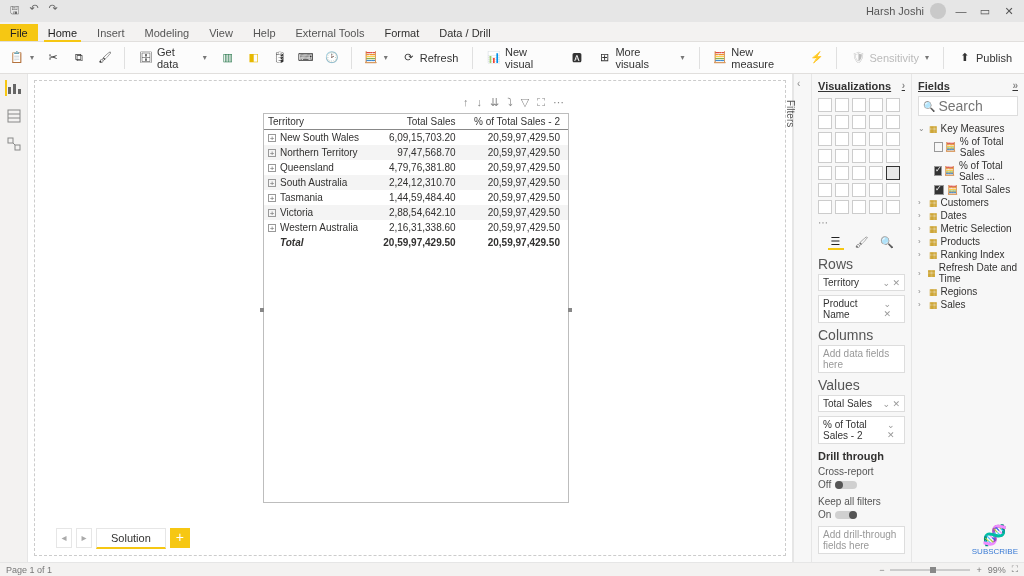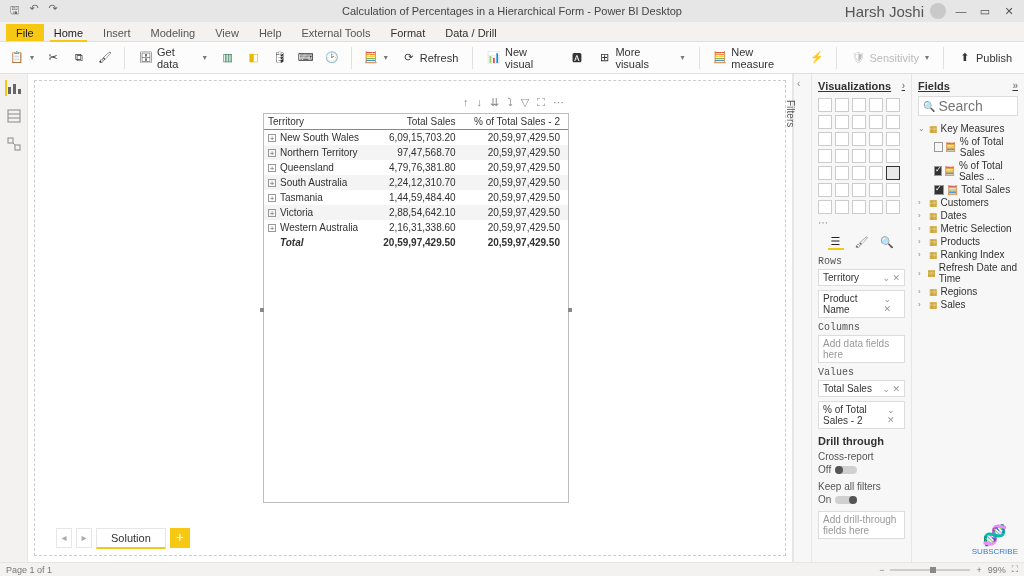--- a/index.html
+++ b/index.html
@@ -7,21 +7,21 @@
 
   
   .titlebar { height: 22px; background: #e6e6e6; display: flex; align-items: center; position: relative; }
   .titlebar .left-icons { display: flex; gap: 10px; padding-left: 10px; }
   .titlebar .doc-title { position: absolute; left: 50%; transform: translateX(-50%); font-size: 11px; color: #444; }
   .titlebar .right { position: absolute; right: 6px; display: flex; align-items: center; gap: 6px; }
   .titlebar .win-btn { width: 18px; text-align: center; color: #555; cursor: pointer; }
   .avatar { width: 16px; height: 16px; border-radius: 50%; background: #c9c9c9; display: inline-block; }
 
   
-  .menutabs { height: 20px; background: #f3f2f1; display: flex; align-items: flex-end; padding-left: 6px; gap: 0; border-bottom: 1px solid #e1dfdd; }
+  .menutabs { height: 20px; background: #f3f2f1; display: flex; align-items: flex-end; gap: 0; border-bottom: 1px solid #e1dfdd; }
   .menutabs .tab { padding: 3px 10px 2px 10px; font-size: 11px; color: #555; cursor: pointer; position: relative; }
   .menutabs .tab.file { background: #f6c713; color: #222; }
   .menutabs .tab.active { color: #222; }
   .menutabs .tab.active::after { content: ""; position: absolute; bottom: -1px; left: 6px; right: 6px; height: 2px; background: #f6c713; }
   .menutabs .tab.context { color: #323130; }
 
   
   .ribbon { height: 32px; background: #fcfcfc; border-bottom: 1px solid #e1dfdd; display: flex; align-items: center; padding: 0 6px; gap: 4px; }
   .ribbon .sep { width: 1px; height: 22px; background: #e0e0e0; margin: 0 4px; }
   .ribbon .rbtn { display: flex; align-items: center; gap: 4px; padding: 3px 6px; font-size: 11px; color: #333; cursor: pointer; border-radius: 2px; }
@@ -62,21 +62,21 @@
   
   .viz-pane { width: 100px; background: #f7f7f7; border-left: 1px solid #e6e6e6; padding: 6px 6px 0 6px; overflow: hidden; }
   .pane-title { font-size: 11px; font-weight: 600; color: #333; display:flex; justify-content:space-between; align-items:flex-start;text-decoration:underline; }
   .pane-title .coll { font-size:10px; color:#888; cursor:pointer; }
   .viz-gallery { display: flex; flex-wrap: wrap; gap: 3px; margin: 6px 0 6px 0; }
   .viz-gallery .vg { width: 14px; height: 14px; background: #fff; border: 1px solid #ccc; cursor:pointer; position:relative; }
   .viz-gallery .vg.sel { border-color:#333; background:#e8e8e8; }
   .viz-tabs { display:flex; gap:10px; justify-content:center; margin:4px 0 6px 0; }
   .viz-tabs .vt { width:16px; height:16px; display:flex; align-items:center; justify-content:center; color:#666; cursor:pointer; }
   .viz-tabs .vt.active { border-bottom:2px solid #f6c713; color:#222;}
-  .well-label { font-size: 10px; color: #555; margin: 4px 0 2px 0; font-family: Liberation Mono, monospace; }
+  .well-label { font-size: 14px; color: #555; margin: 4px 0 2px 0; }
   .field-well { background:#fff; border:1px solid #ddd; font-size:10px; padding:2px 4px; margin-bottom:4px; display:flex; justify-content:space-between; align-items:center; color:#333; min-height:16px;}
   .field-well.empty { color:#999; }
   .field-well .remove { color:#999; font-size:9px; cursor:pointer; }
   .drill-h { font-size:11px; font-weight:600; margin:6px 0 4px 0; }
   .toggle-row { font-size:10px; color:#555; margin:2px 0 6px 0; display:flex; flex-direction:column; gap:2px;}
   .toggle { display:flex; align-items:center; gap:4px; }
   .tog-track { width:22px; height:8px; background:#d0d0d0; border-radius:4px; position:relative; }
   .tog-knob { width:8px; height:8px; background:#555; border-radius:50%; position:absolute; top:0; }
   .tog-off .tog-knob { left:0; }
   .tog-on .tog-knob { right:0; }
@@ -115,23 +115,22 @@
 </style>
 </head>
 <body>
 
 <div class="titlebar">
   <div class="left-icons">
     <span style="color:#666;">🖫</span>
     <span style="color:#666;">↶</span>
     <span style="color:#666;">↷</span>
   </div>
-  <div class="doc-title">Calculation of Percentages in a Hierarchical Form - Power BI Desktop</div>
   <div class="right">
-    <span style="font-size:15px;color:#555;">Harsh Joshi</span>
+    <span style="font-size:11px;color:#555;">Harsh Joshi</span>
     <span class="avatar"></span>
     <span class="win-btn">—</span>
     <span class="win-btn">▭</span>
     <span class="win-btn">✕</span>
   </div>
 </div>
 
 <div class="menutabs">
   <div class="tab file">File</div>
   <div class="tab active">Home</div>

